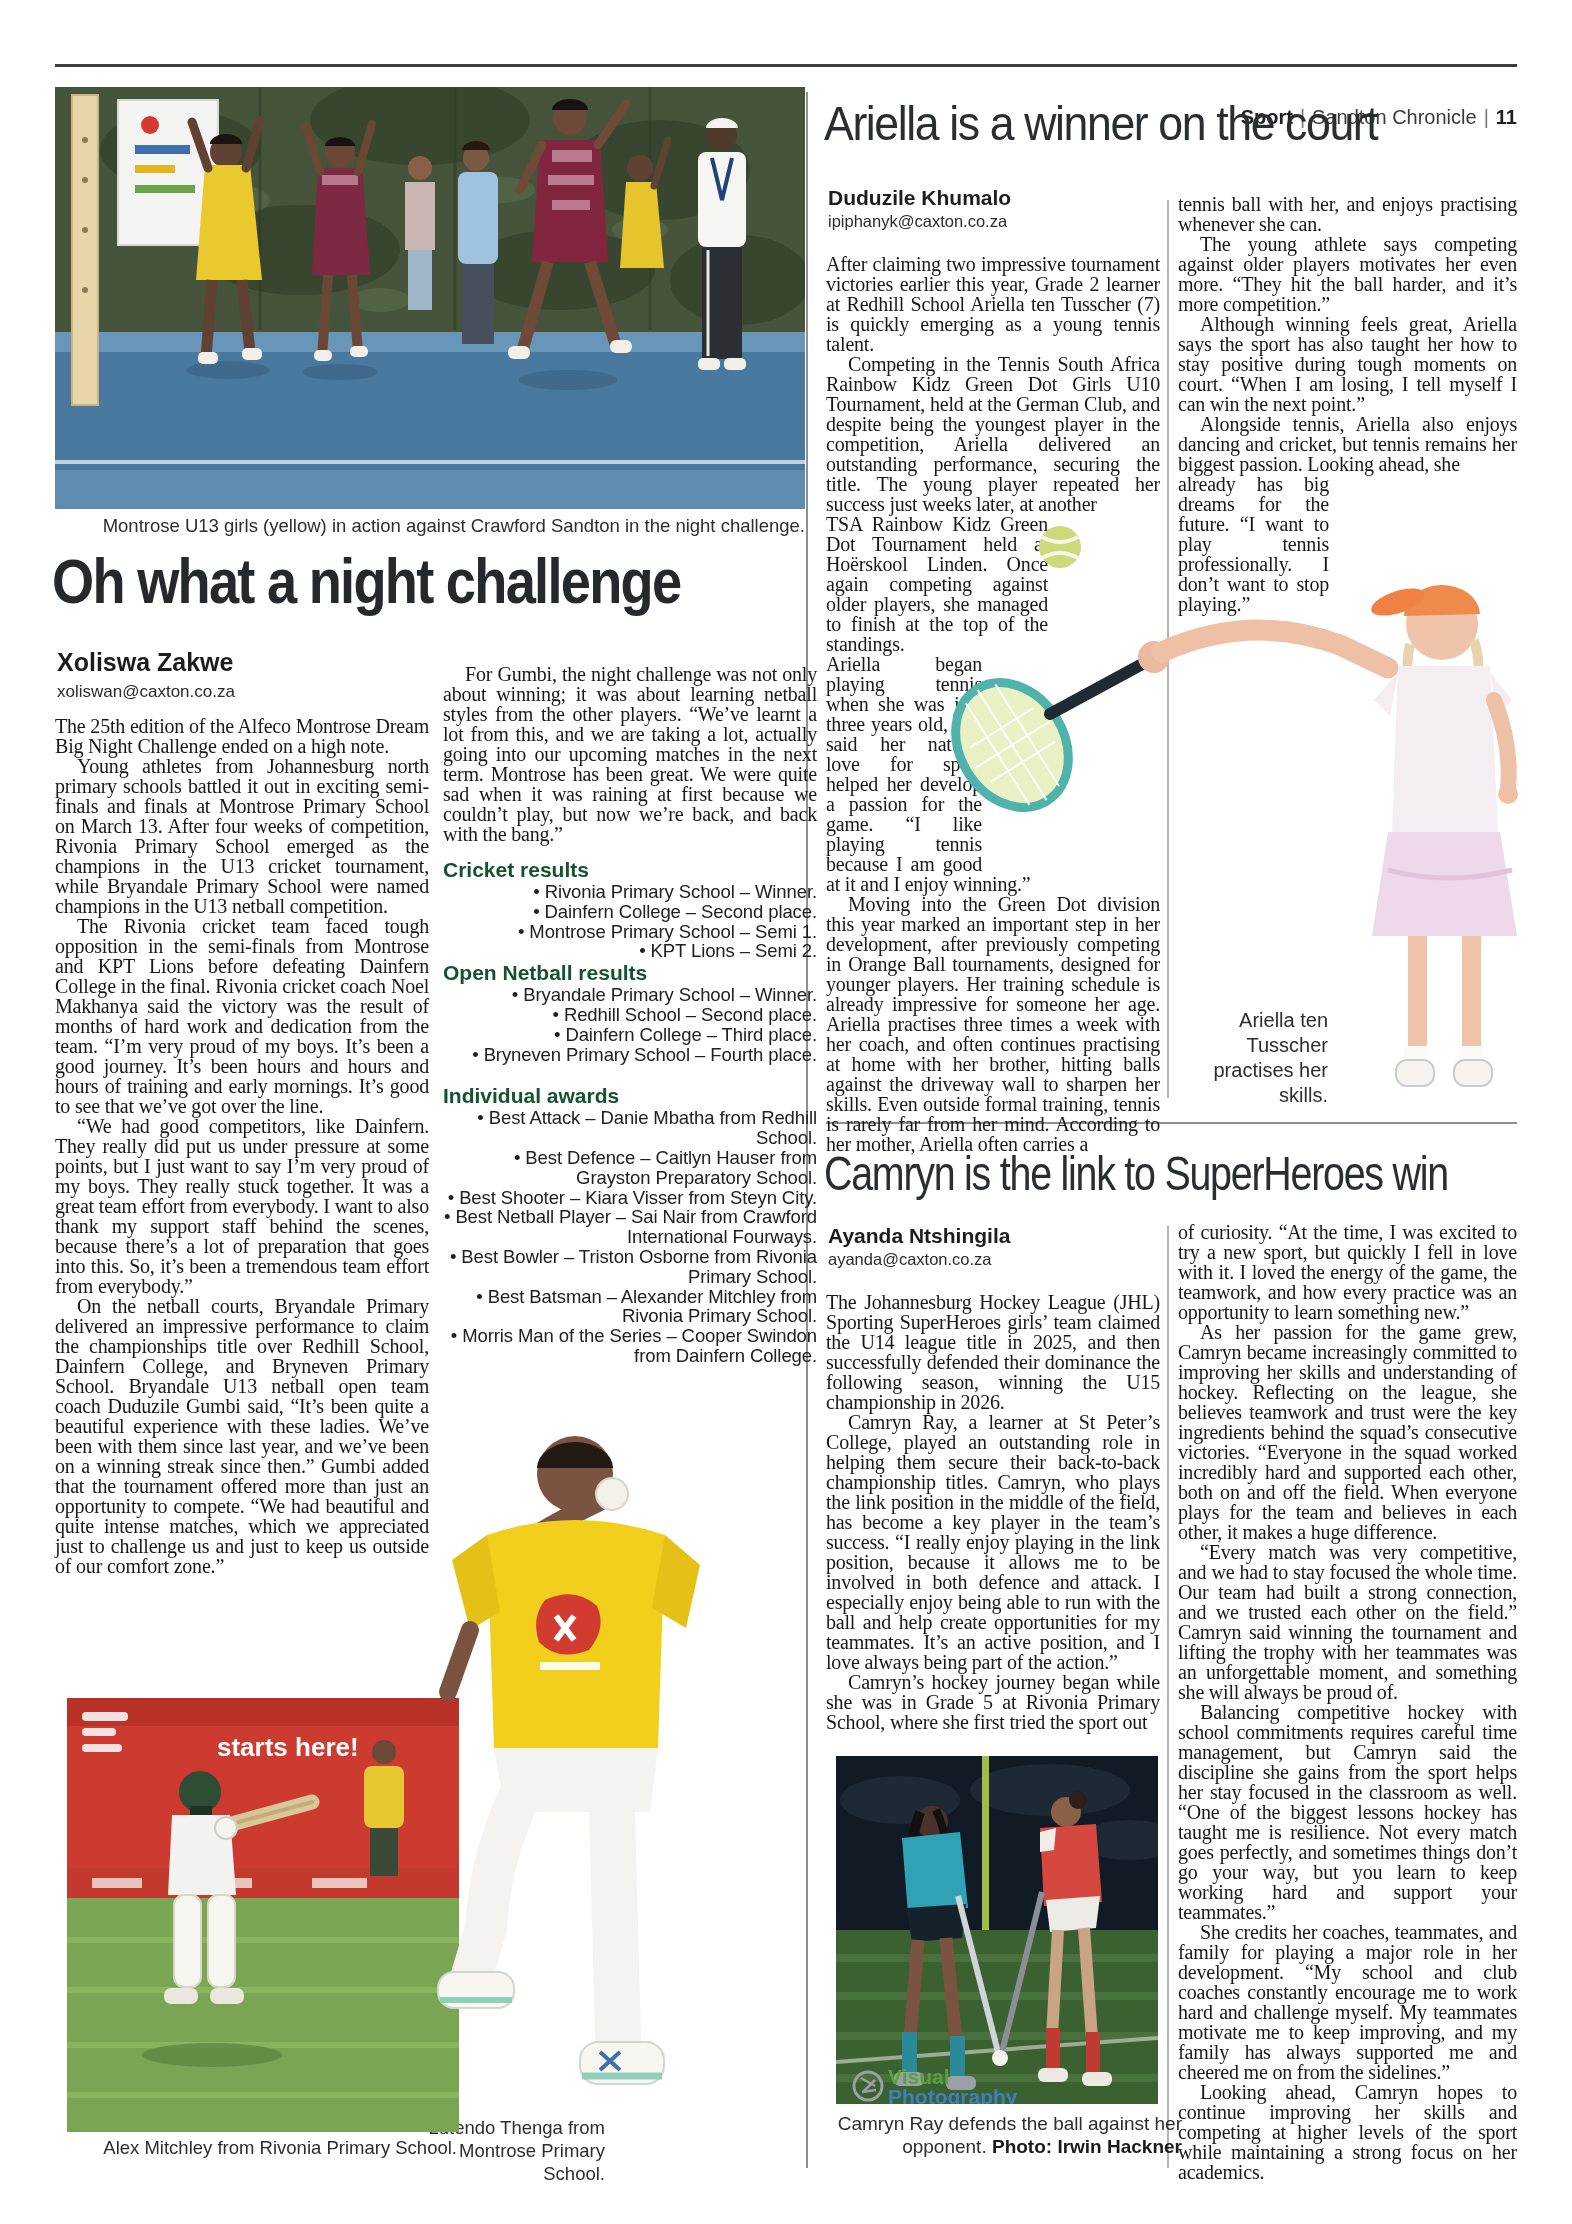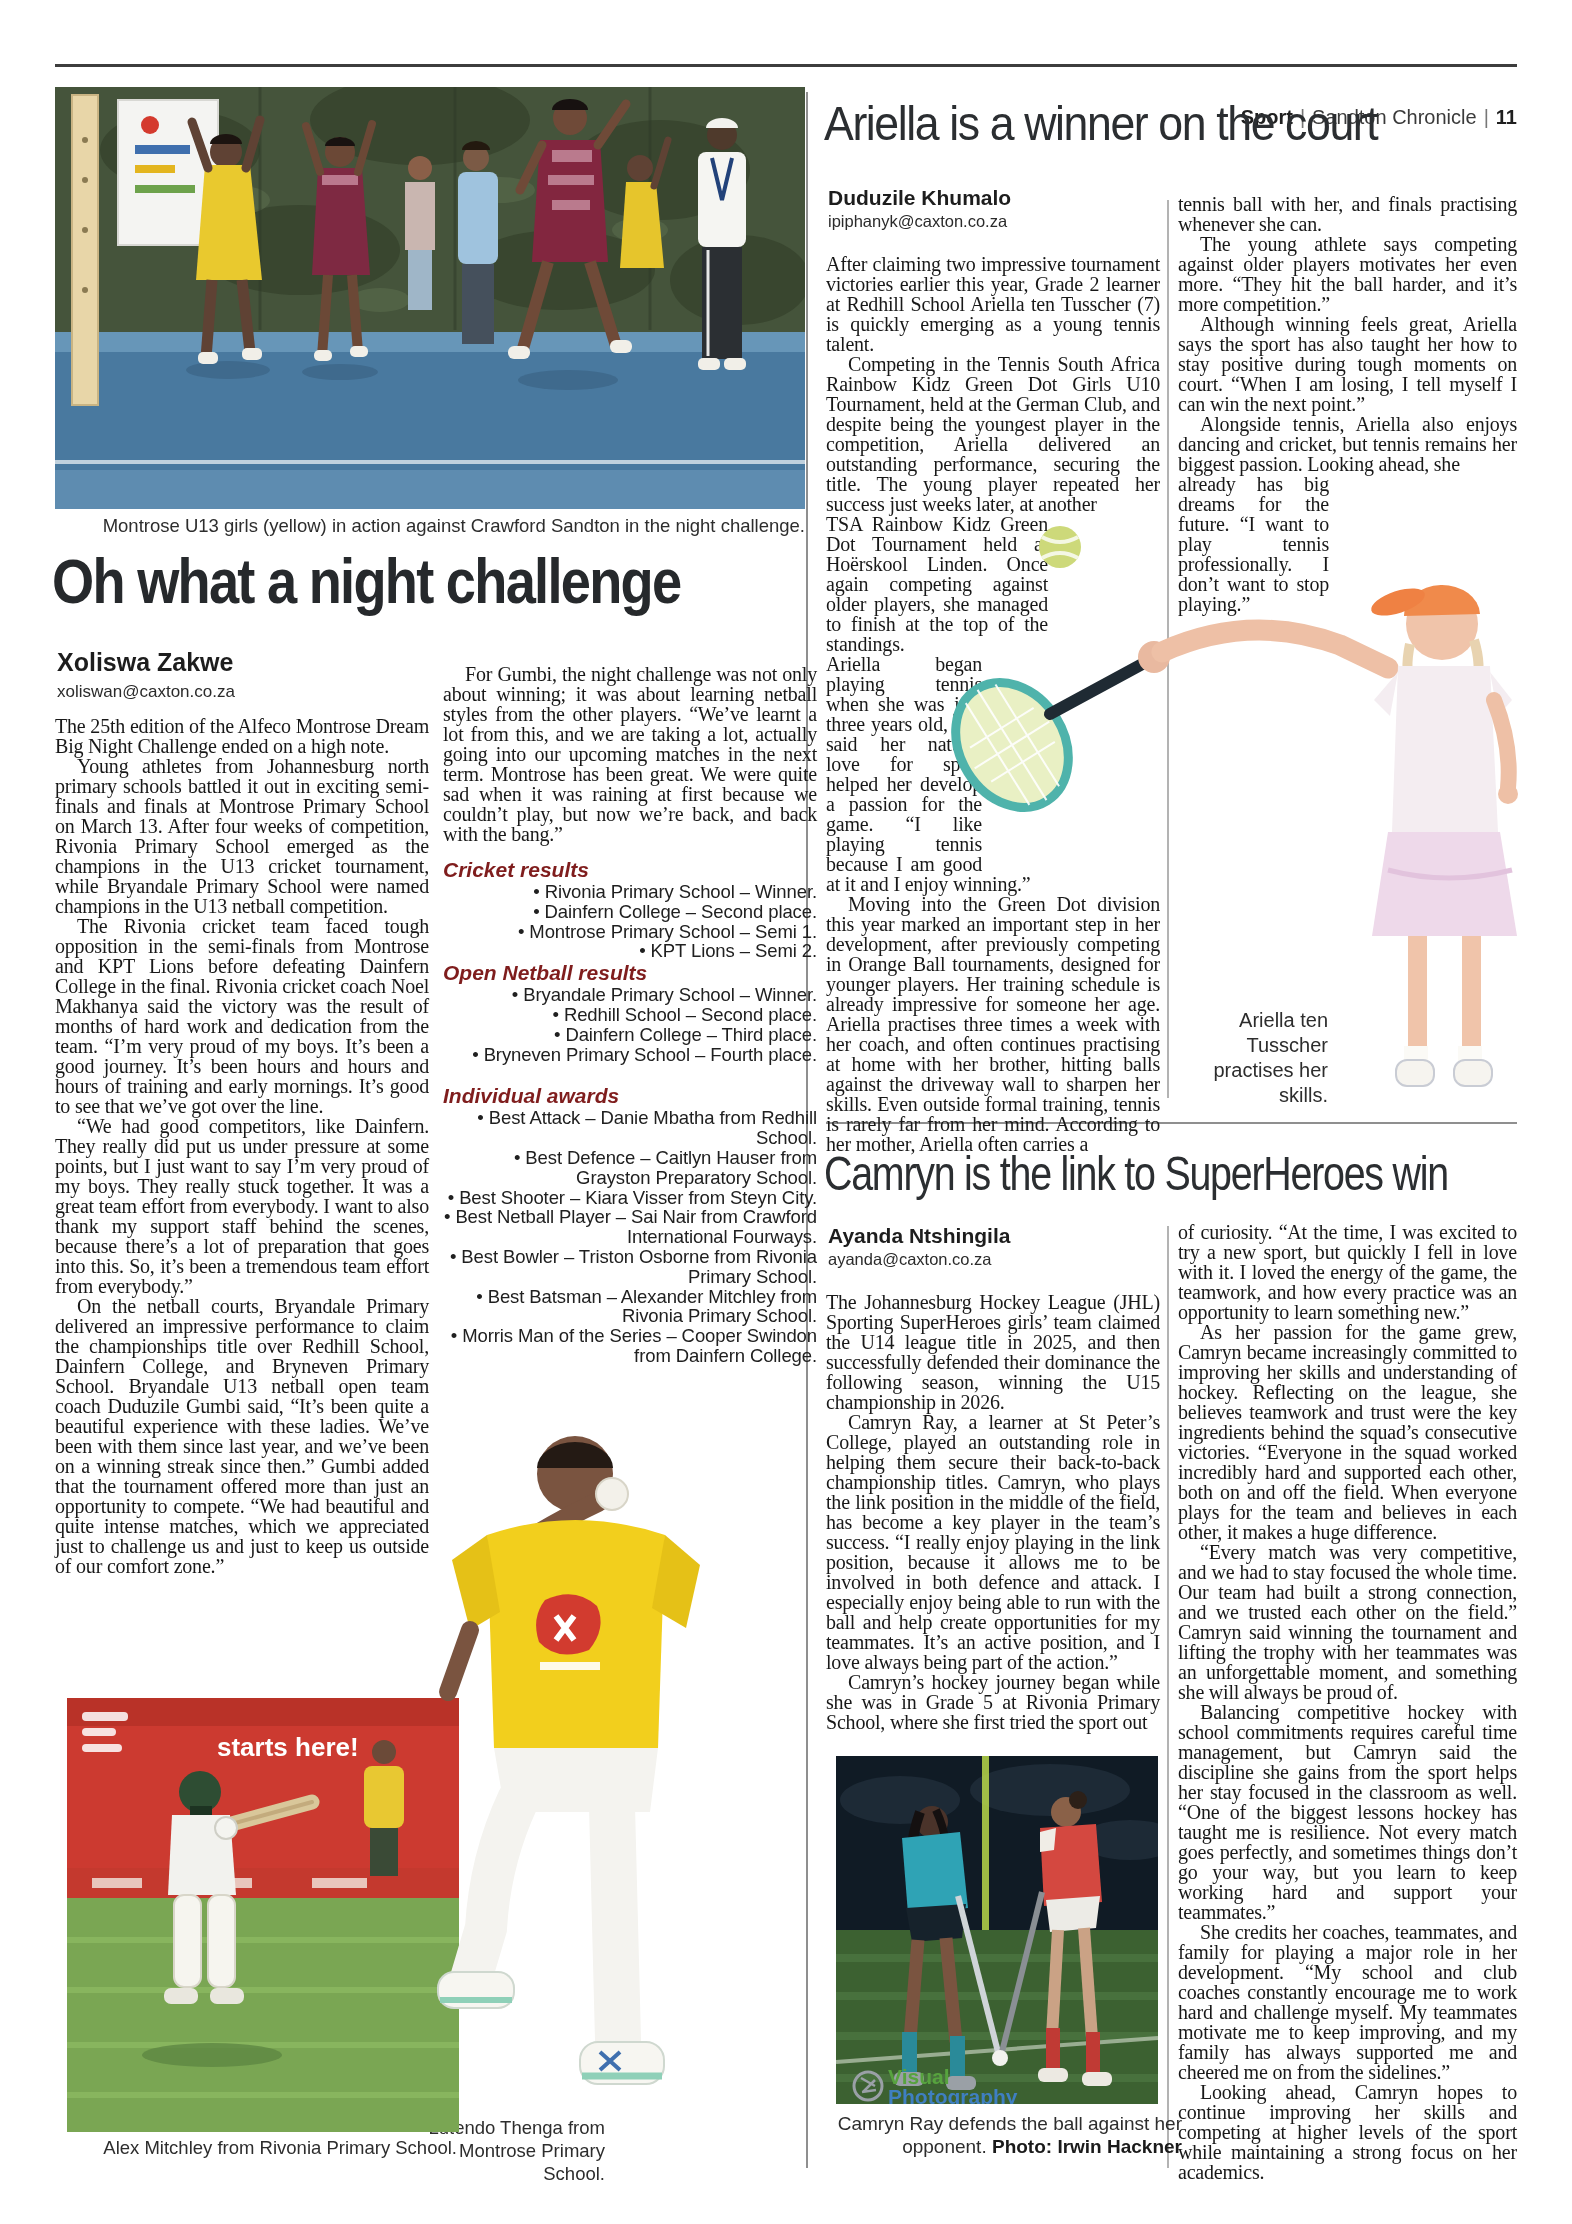--- a/index.html
+++ b/index.html
@@ -37,21 +37,21 @@
   .serif{font-family:"Liberation Serif",serif;font-size:20px;line-height:20px;
          letter-spacing:-0.2px;text-align:justify;color:#181818;}
   .serif p{margin:0;}
   .ind{text-indent:22px;}
   .fl{float:right;}
   .sp-ball{width:112px;height:105px;}
   .sp-racket{width:178px;height:208px;}
   .sp-girl{width:188px;height:155px;}
 
   
-  .lst-h{margin:0;font-size:21px;font-weight:bold;line-height:24px;color:#7f1d1d;font-style:italic;}
+  .lst-h{margin:0;font-size:21px;font-weight:bold;line-height:24px;color:#14532d;}
   .mt14{margin-top:14px;}
   .mt20{margin-top:20px;}
   ul.lst{list-style:none;margin:0;padding:0;font-size:18.5px;line-height:19.8px;
          letter-spacing:-0.1px;color:#202020;text-align:right;}
   ul.lst li{padding-left:17px;text-indent:-17px;margin:0;}
   ul.lst li::before{content:"•  ";}
 
   
   .cap{position:absolute;margin:0;font-size:18.5px;line-height:23px;color:#2d2d2d;text-align:right;}
   .cap b{color:#1a1a1a;}
@@ -306,21 +306,21 @@
 
   <div class="col serif" style="left:826px;top:254px;width:334px;">
     <p>After claiming two impressive tournament victories earlier this year, Grade 2 learner at Redhill School Ariella ten Tusscher (7) is quickly emerging as a young tennis talent.</p>
     <p class="ind">Competing in the Tennis South Africa Rainbow Kidz Green Dot Girls U10 Tournament, held at the German Club, and despite being the youngest player in the competition, Ariella delivered an outstanding performance, securing the title. The young player repeated her success just weeks later, at another</p>
     <p><span class="fl sp-ball"></span><span>TSA Rainbow Kidz Green Dot Tournament held at Hoërskool Linden. Once again competing against older players, she managed to finish at the top of the standings.</span></p>
     <p><span class="fl sp-racket"></span><span class="ind" style="display:inline;">Ariella began playing tennis when she was just three years old, and said her natural love for sport helped her develop a passion for the game. “I like playing tennis because I am good at it and I enjoy winning.”</span></p>
     <p class="ind">Moving into the Green Dot division this year marked an important step in her development, after previously competing in Orange Ball tournaments, designed for younger players. Her training schedule is already impressive for someone her age. Ariella practises three times a week with her coach, and often continues practising at home with her brother, hitting balls against the driveway wall to sharpen her skills. Even outside formal training, tennis is rarely far from her mind. According to her mother, Ariella often carries a</p>
   </div>
 
   <div class="col serif" style="left:1178px;top:194px;width:339px;">
-    <p>tennis ball with her, and finals practising whenever she can.</p>
+    <p>tennis ball with her, and enjoys practising whenever she can.</p>
     <p class="ind">The young athlete says competing against older players motivates her even more. “They hit the ball harder, and it’s more competition.”</p>
     <p class="ind">Although winning feels great, Ariella says the sport has also taught her how to stay positive during tough moments on court. “When I am losing, I tell myself I can win the next point.”</p>
     <p class="ind">Alongside tennis, Ariella also enjoys dancing and cricket, but tennis remains her biggest passion. Looking ahead, she</p>
     <p><span class="fl sp-girl"></span><span>already has big dreams for the future. “I want to play tennis professionally. I don’t want to stop playing.”</span></p>
   </div>
 
   <div class="ph over" style="left:950px;top:515px;">
     <svg width="570" height="580" viewBox="950 515 570 580">
 
       <circle cx="1060" cy="547" r="21" fill="#cdd97a"></circle>

